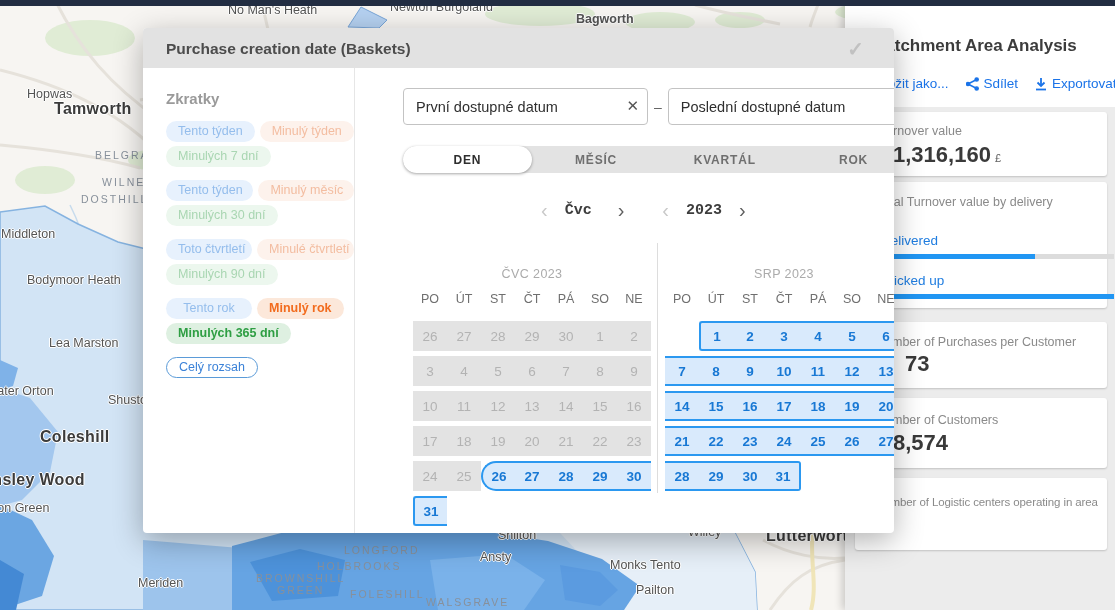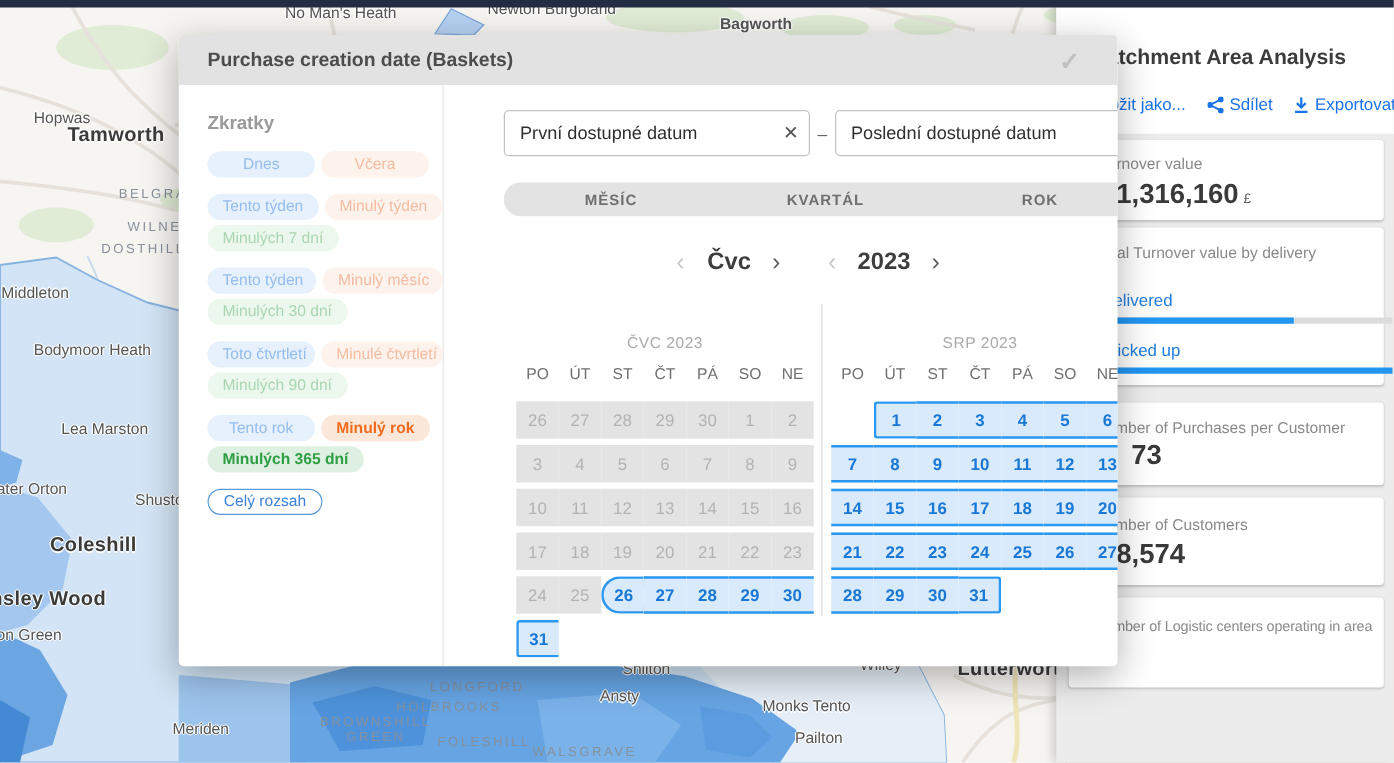--- a/index.html
+++ b/index.html
@@ -74,21 +74,21 @@
   #range-dash{margin:0 6px;color:#666;font-size:14px;}
   #tabs{display:flex;height:27px;background:#e3e3e3;border-radius:14px;margin-bottom:26px;}
   .tab{flex:1;border:none;background:none;border-radius:14px;font-size:12px;font-weight:bold;
     letter-spacing:.8px;color:#6f6f6f;cursor:pointer;font-family:inherit;}
   .tab.active{background:#fff;color:#2e2e2e;box-shadow:0 1px 3px rgba(0,0,0,.35);}
   #cal-nav{display:flex;padding-left:138px;gap:38px;margin-bottom:18px;align-items:center;height:22px;}
   .nav-group{display:flex;gap:17px;align-items:center;}
   .chev{font-size:20px;line-height:18px;background:none;border:none;cursor:pointer;padding:0;font-family:inherit;}
   .chev.dim{color:#c9c9c9;}
   .chev.dark{color:#5f5f5f;}
-  .nav-label{font-size:19px;font-weight:bold;color:#3d3d3d;min-width:36px;text-align:right;}
+  .nav-label{font-size:15px;font-weight:bold;color:#3d3d3d;min-width:36px;text-align:left;font-family:Liberation Mono, monospace;}
   #calendars{display:flex;margin-left:10px;}
   .cal{width:238px;margin-top:28px;}
   .v-divider{width:1px;background:#ddd;margin:4px 7px 0 6px;height:250px;}
   .cal-caption{text-align:center;font-size:12.5px;color:#ababab;letter-spacing:.4px;margin-bottom:10px;}
   .cal-row{display:flex;margin-bottom:5px;}
   .wd-row{margin-bottom:14px;}
   .cell{width:34px;height:30px;display:flex;align-items:center;justify-content:center;
     font-size:13.5px;box-sizing:border-box;color:#444;}
   .cell.wd{height:16px;color:#6f6f6f;font-size:12.5px;}
   .cell.dis{background:#e3e3e3;color:#b3b3b3;}
@@ -250,24 +250,20 @@
 
 <div id="modal">
   <div id="modal-header">
     <div id="modal-title">Purchase creation date (Baskets)</div>
     <button id="modal-check">✓</button>
   </div>
   <div id="modal-body">
     <div id="modal-side">
       <div id="shortcut-heading">Zkratky</div>
       <div>
-          <div class="pill-row gap-after">
-            <button type="button" class="pill p-blue">Dnes</button>
-            <button type="button" class="pill p-orange">Včera</button>
-          </div>
           <div class="pill-row">
             <button type="button" class="pill p-blue">Tento týden</button>
             <button type="button" class="pill p-orange">Minulý týden</button>
           </div>
           <div class="pill-row gap-after">
             <button type="button" class="pill p-green">Minulých 7 dní</button>
           </div>
           <div class="pill-row">
             <button type="button" class="pill p-blue">Tento týden</button>
             <button type="button" class="pill p-orange">Minulý měsíc</button>
@@ -300,20 +296,21 @@
           <input type="text" readonly="" value="První dostupné datum" style="">
           <button class="clear-btn">✕</button>
         </div>
         <span id="range-dash">–</span>
         <div class="date-box" id="date-end">
           <input type="text" readonly="" value="Poslední dostupné datum" style="">
           <button class="clear-btn">✕</button>
         </div>
       </div>
       <div id="tabs">
+        <button class="tab active">DEN</button>
         <button class="tab">MĚSÍC</button>
         <button class="tab">KVARTÁL</button>
         <button class="tab">ROK</button>
       </div>
       <div id="cal-nav">
         <div class="nav-group">
           <button class="chev dim">‹</button>
           <span class="nav-label">Čvc</span>
           <button class="chev dark">›</button>
         </div>

